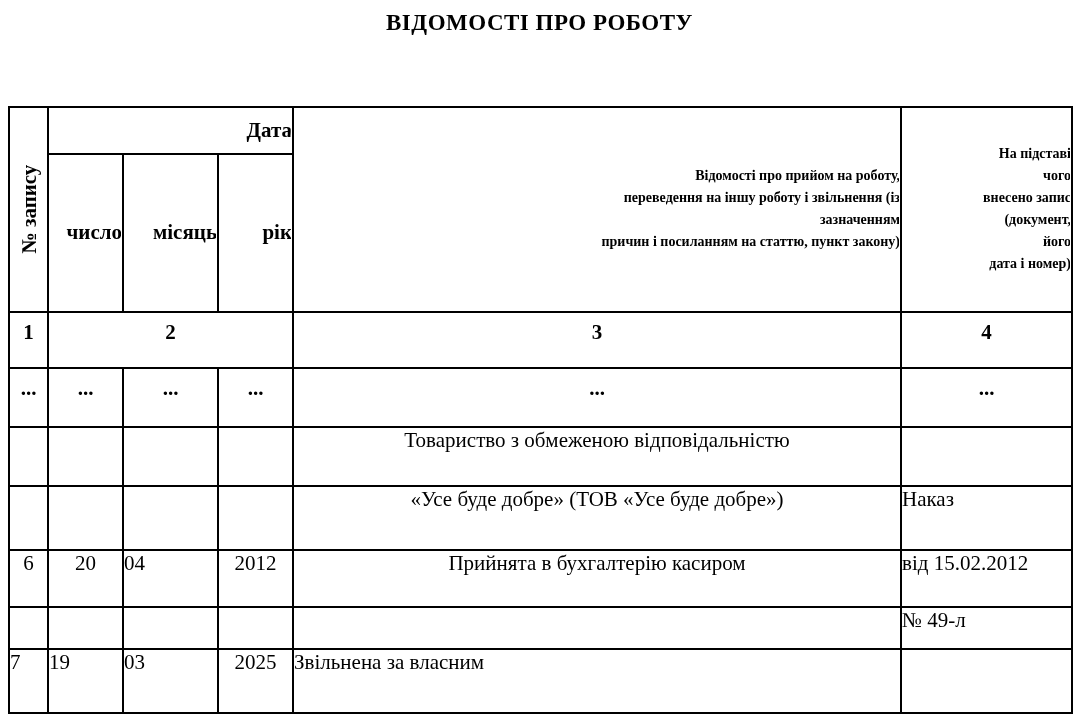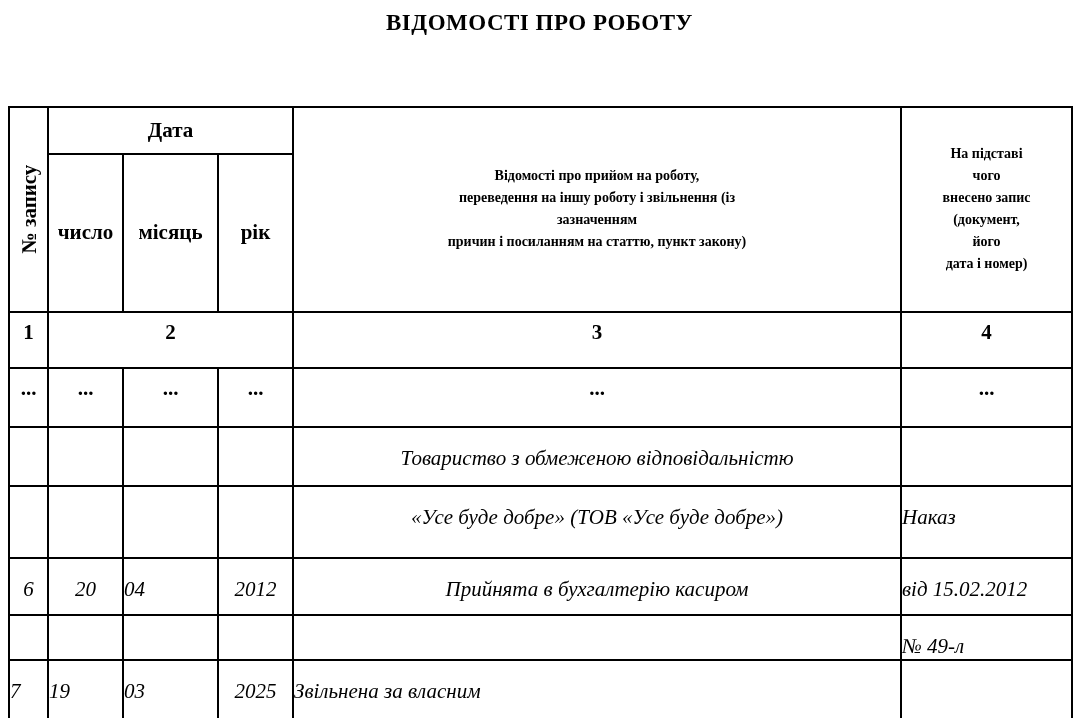--- a/index.html
+++ b/index.html
@@ -36,22 +36,23 @@
   table.records th,
   table.records td {
     border: 2px solid #000000;
     padding: 0;
     overflow: hidden;
   }
   
   th {
     font-weight: bold;
     font-size: 21px;
-    text-align: center;
+    text-align: right;
     vertical-align: middle;
+    border-radius: 22px;
   }
   tr.hrow-1 { height: 47px; }
   tr.hrow-2 { height: 158px; }
   th.hdr-details,
   th.hdr-basis {
     white-space: pre-line;
     font-size: 14px;
     line-height: 1.58;
   }
   th.hdr-no { position: relative; }
@@ -71,27 +72,26 @@
   tr.dots-row td {
     font-weight: bold;
     font-size: 21px;
     font-style: normal;
     text-align: center;
     vertical-align: top;
     padding-top: 7px;
   }
   
   tr.data-row td {
-    font-style: italic;
     font-size: 21px;
     vertical-align: top;
-    padding-top: 18px;
+    padding-top: 0;
   }
   tr.row-a { height: 59px; }
-  tr.row-b { height: 72px; }
+  tr.row-b { height: 64px; }
   tr.row-c { height: 57px; }
   tr.row-d { height: 42px; }
   tr.row-e { height: 64px; }
   td.ac { text-align: center; }
   td.al        { text-align: left; padding-left: 8px; }
   td.al-narrow { text-align: left; padding-left: 5px; }
   td.al-wide   { text-align: left; padding-left: 6px; }
 </style>
 </head>
 <body>

